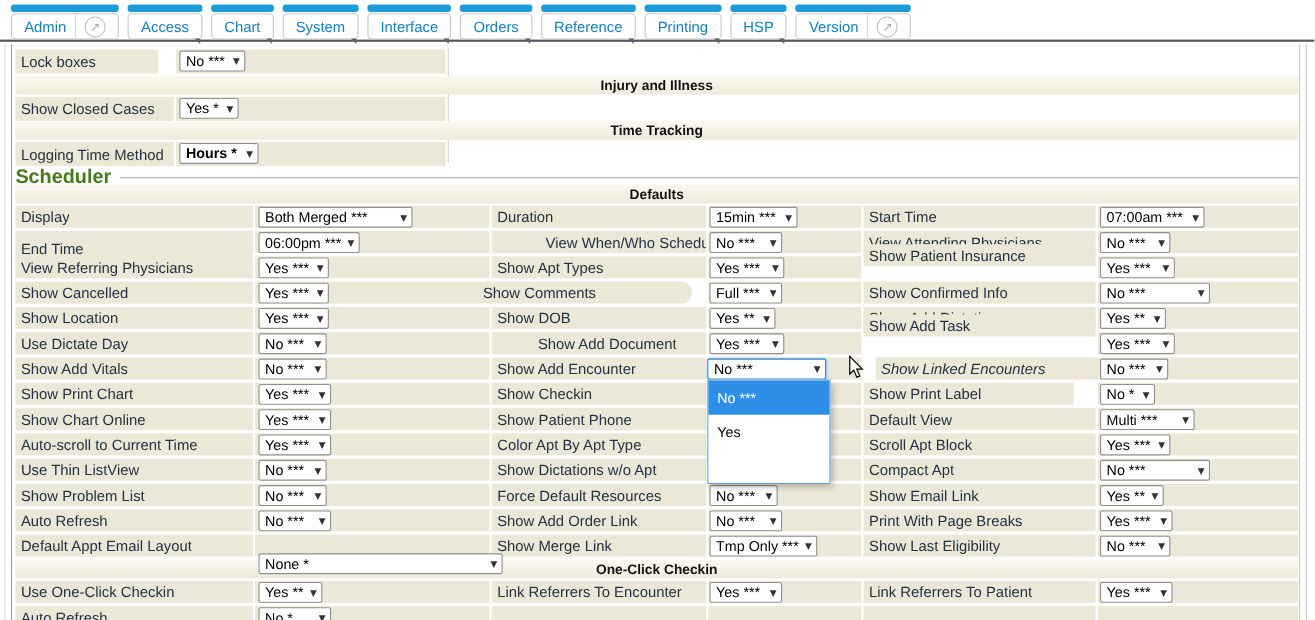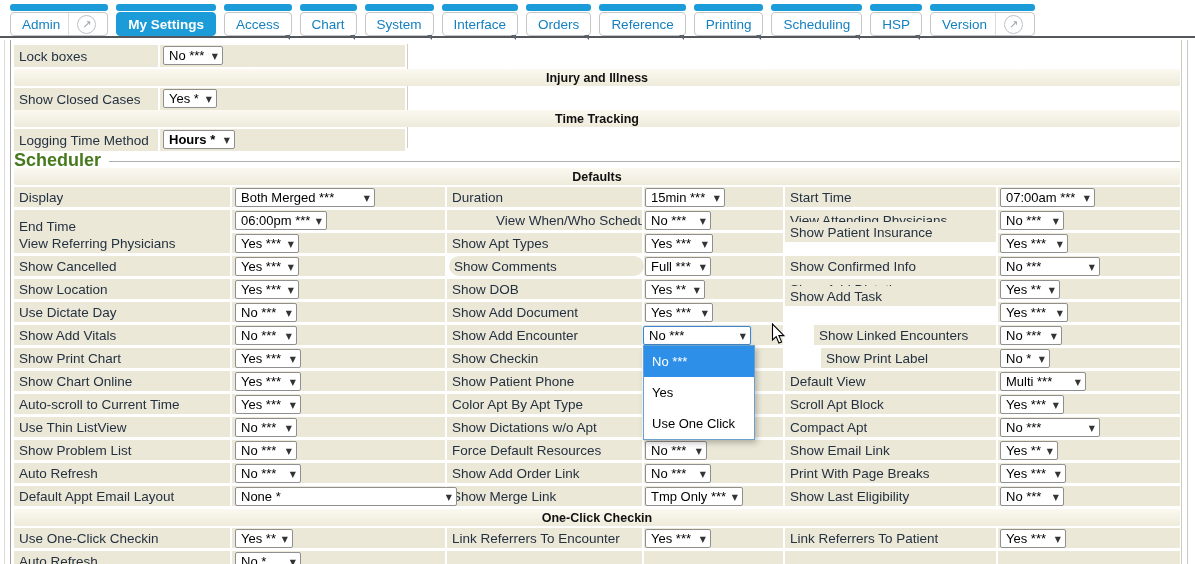--- a/index.html
+++ b/index.html
@@ -51,26 +51,20 @@
 
 <div class="tabbar" id="tabbar">
     <div class="tab">
       <div class="tab-strip"></div>
       <div class="tab-body">
         <span>Admin</span>
         <span class="tab-divider"></span>
         <span class="ext-icon">↗</span>
       </div>
     </div>
-    <div class="tab active">
-      <div class="tab-strip"></div>
-      <div class="tab-body">
-        <span>My Settings</span>
-      </div>
-    </div>
     <div class="tab fold">
       <div class="tab-strip"></div>
       <div class="tab-body">
         <span>Access</span>
       </div>
     </div>
     <div class="tab fold">
       <div class="tab-strip"></div>
       <div class="tab-body">
         <span>Chart</span>
@@ -97,26 +91,20 @@
     <div class="tab fold">
       <div class="tab-strip"></div>
       <div class="tab-body">
         <span>Reference</span>
       </div>
     </div>
     <div class="tab fold">
       <div class="tab-strip"></div>
       <div class="tab-body">
         <span>Printing</span>
-      </div>
-    </div>
-    <div class="tab fold">
-      <div class="tab-strip"></div>
-      <div class="tab-body">
-        <span>Scheduling</span>
       </div>
     </div>
     <div class="tab fold">
       <div class="tab-strip"></div>
       <div class="tab-body">
         <span>HSP</span>
       </div>
     </div>
     <div class="tab">
       <div class="tab-strip"></div>
@@ -131,21 +119,21 @@
   <svg width="16" height="16" viewBox="0 0 16 16">
     <path d="M5.5 1.5 h5 v6.5 h4 l-6.5 7 -6.5 -7 h4 z" fill="#9cadbd"></path>
   </svg>
 </div>
 <div id="content">
     <div class="vline" style="left: 4px; top: 40px; height: 524px; background: rgb(217, 217, 217);"></div>
     <div class="vline" style="left: 10px; top: 40px; height: 524px; background: rgb(160, 160, 160);"></div>
     <div class="vline" style="left: 1181px; top: 40px; height: 524px; background: rgb(207, 204, 191);"></div>
     <div class="vline" style="left: 1187px; top: 40px; height: 524px; background: rgb(201, 201, 201);"></div>
     <div class="vline" style="left: 407px; top: 44px; height: 104px; background: rgb(210, 207, 194);"></div>
-    <div class="cell" style="left: 14px; top: 45px; width: 144px; height: 22px;">
+    <div class="cell" style="left: 14px; top: 45px; width: 130px; height: 22px;">
       <span class="lbl">Lock boxes</span>
     </div>
     <div class="cell" style="left: 160px; top: 45px; width: 245px; height: 22px;"></div>
     <div class="sel" style="left: 163px; top: 46px; width: 60px;">
       <span>No ***</span>
       <span class="arr">▼</span>
     </div>
     <div class="sect" style="top: 69px;">
       <span>Injury and Illness</span>
     </div>
@@ -248,21 +236,21 @@
       <span class="arr">▼</span>
     </div>
     <div class="cell" style="left: 14px; top: 256px; width: 216px; height: 20px;">
       <span class="lbl">Show Cancelled</span>
     </div>
     <div class="cell" style="left: 232px; top: 256px; width: 213px; height: 20px;"></div>
     <div class="sel" style="left: 235px; top: 257px; width: 64px;">
       <span>Yes ***</span>
       <span class="arr">▼</span>
     </div>
-    <div class="cell" style="left: 449px; top: 256px; width: 195px; height: 20px; border-radius: 10px;">
+    <div class="cell" style="left: 434px; top: 256px; width: 195px; height: 20px; border-radius: 10px;">
       <span class="lbl">Show Comments</span>
     </div>
     <div class="cell" style="left: 644px; top: 256px; width: 139px; height: 20px;"></div>
     <div class="sel" style="left: 645px; top: 257px; width: 66px;">
       <span>Full ***</span>
       <span class="arr">▼</span>
     </div>
     <div class="cell" style="left: 785px; top: 256px; width: 211px; height: 20px;">
       <span class="lbl">Show Confirmed Info</span>
     </div>
@@ -296,21 +284,21 @@
       <span class="arr">▼</span>
     </div>
     <div class="cell" style="left: 14px; top: 302px; width: 216px; height: 20px;">
       <span class="lbl">Use Dictate Day</span>
     </div>
     <div class="cell" style="left: 232px; top: 302px; width: 213px; height: 20px;"></div>
     <div class="sel" style="left: 235px; top: 303px; width: 62px;">
       <span>No ***</span>
       <span class="arr">▼</span>
     </div>
-    <div class="cell" style="left: 447px; top: 302px; width: 195px; height: 20px;">
+    <div class="cell" style="left: 447px; top: 302px; width: 195px; height: 20px; padding-left: 37px;">
       <span class="lbl">Show Add Document</span>
     </div>
     <div class="cell" style="left: 644px; top: 302px; width: 139px; height: 20px;"></div>
     <div class="sel" style="left: 645px; top: 303px; width: 68px;">
       <span>Yes ***</span>
       <span class="arr">▼</span>
     </div>
     <div class="cell" style="left: 785px; top: 286px; width: 211px; height: 20px;">
       <span class="lbl">Show Add Task</span>
     </div>
@@ -328,41 +316,41 @@
       <span class="arr">▼</span>
     </div>
     <div class="cell" style="left: 447px; top: 325px; width: 195px; height: 20px;">
       <span class="lbl">Show Add Encounter</span>
     </div>
     <div class="cell" style="left: 644px; top: 325px; width: 139px; height: 20px;"></div>
     <div class="sel focused" style="left: 643px; top: 326px; width: 108px;">
       <span>No ***</span>
       <span class="arr">▼</span>
     </div>
-    <div class="cell" style="left: 814px; top: 325px; width: 182px; height: 20px;">
+    <div class="cell" style="left: 796px; top: 325px; width: 203px; height: 20px; font-style: italic;">
       <span class="lbl">Show Linked Encounters</span>
     </div>
     <div class="cell" style="left: 998px; top: 325px; width: 182px; height: 20px;"></div>
     <div class="sel" style="left: 1000px; top: 326px; width: 62px;">
       <span>No ***</span>
       <span class="arr">▼</span>
     </div>
     <div class="cell" style="left: 14px; top: 348px; width: 216px; height: 20px;">
       <span class="lbl">Show Print Chart</span>
     </div>
     <div class="cell" style="left: 232px; top: 348px; width: 213px; height: 20px;"></div>
     <div class="sel" style="left: 235px; top: 349px; width: 66px;">
       <span>Yes ***</span>
       <span class="arr">▼</span>
     </div>
     <div class="cell" style="left: 447px; top: 348px; width: 195px; height: 20px;">
       <span class="lbl">Show Checkin</span>
     </div>
     <div class="cell" style="left: 644px; top: 348px; width: 139px; height: 20px;"></div>
-    <div class="cell" style="left: 785px; top: 348px; width: 191px; height: 20px; margin-left: 36px;">
+    <div class="cell" style="left: 785px; top: 348px; width: 191px; height: 20px;">
       <span class="lbl">Show Print Label</span>
     </div>
     <div class="cell" style="left: 998px; top: 348px; width: 182px; height: 20px;"></div>
     <div class="sel" style="left: 1000px; top: 349px; width: 50px;">
       <span>No *</span>
       <span class="arr">▼</span>
     </div>
     <div class="cell" style="left: 14px; top: 371px; width: 216px; height: 20px;">
       <span class="lbl">Show Chart Online</span>
     </div>
@@ -468,21 +456,21 @@
     </div>
     <div class="cell" style="left: 998px; top: 463px; width: 182px; height: 20px;"></div>
     <div class="sel" style="left: 1000px; top: 464px; width: 66px;">
       <span>Yes ***</span>
       <span class="arr">▼</span>
     </div>
     <div class="cell" style="left: 14px; top: 486px; width: 216px; height: 20px;">
       <span class="lbl">Default Appt Email Layout</span>
     </div>
     <div class="cell" style="left: 232px; top: 486px; width: 213px; height: 20px;"></div>
-    <div class="sel" style="left: 235px; top: 487px; width: 222px;">
+    <div class="sel" style="left: 235px; top: 503px; width: 222px;">
       <span>None *</span>
       <span class="arr">▼</span>
     </div>
     <div class="cell" style="left: 447px; top: 486px; width: 195px; height: 20px;">
       <span class="lbl">Show Merge Link</span>
     </div>
     <div class="cell" style="left: 644px; top: 486px; width: 139px; height: 20px;"></div>
     <div class="sel" style="left: 645px; top: 487px; width: 98px;">
       <span>Tmp Only ***</span>
       <span class="arr">▼</span>
@@ -533,23 +521,20 @@
     <div class="cell" style="left: 447px; top: 551px; width: 195px; height: 20px;"></div>
     <div class="cell" style="left: 644px; top: 551px; width: 139px; height: 20px;"></div>
     <div class="cell" style="left: 785px; top: 551px; width: 211px; height: 20px;"></div>
     <div class="cell" style="left: 998px; top: 551px; width: 182px; height: 20px;"></div>
     <div class="ddlist">
       <div class="ddopt hl">
         <span>No ***</span>
       </div>
       <div class="ddopt">
         <span>Yes</span>
-      </div>
-      <div class="ddopt">
-        <span>Use One Click</span>
       </div>
     </div>
   </div>
 <div class="cursor">
   <svg width="15" height="22" viewBox="0 0 15 22">
     <path d="M1.5 1 L1.5 17 L5.2 13.6 L7.9 20 L10.6 18.9 L7.9 12.6 L12.9 12.6 Z" fill="#ffffff" stroke="#000000" stroke-width="1.1"></path>
   </svg>
 </div>
 
 </body></html>

